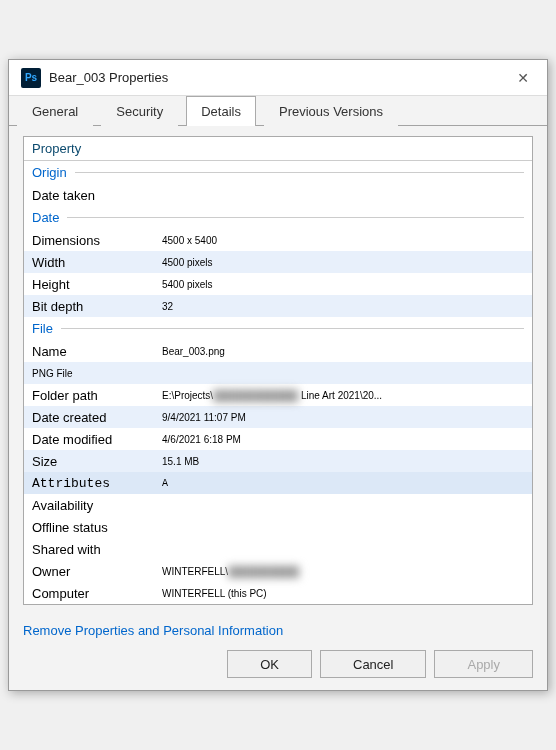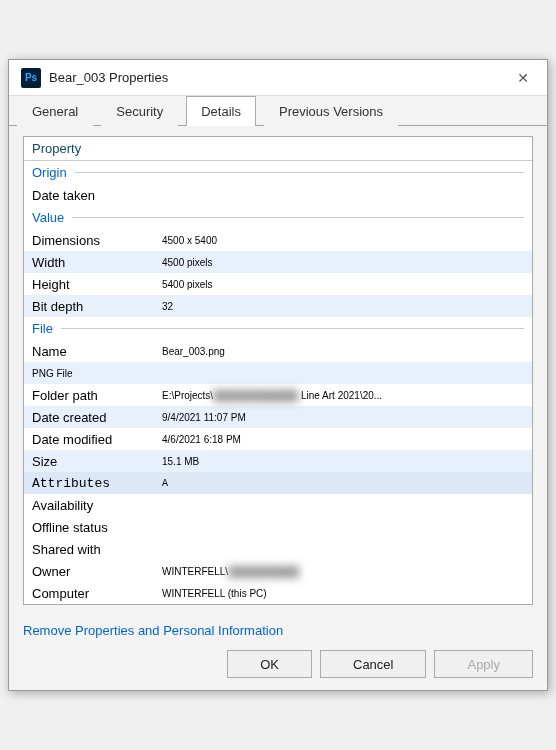--- a/index.html
+++ b/index.html
@@ -227,21 +227,21 @@
         <div class="section-header">
           <span class="section-label">Origin</span>
           <div class="section-line"></div>
         </div>
         <div class="prop-row">
           <span class="prop-name">Date taken</span>
           <span class="prop-value"></span>
         </div>
 
         <div class="section-header">
-          <span class="section-label">Value</span>
+          <span class="section-label">Date</span>
           <div class="section-line"></div>
         </div>
         <div class="prop-row">
           <span class="prop-name">Dimensions</span>
           <span class="prop-value">4500 x 5400</span>
         </div>
         <div class="prop-row alt">
           <span class="prop-name">Width</span>
           <span class="prop-value">4500 pixels</span>
         </div>

